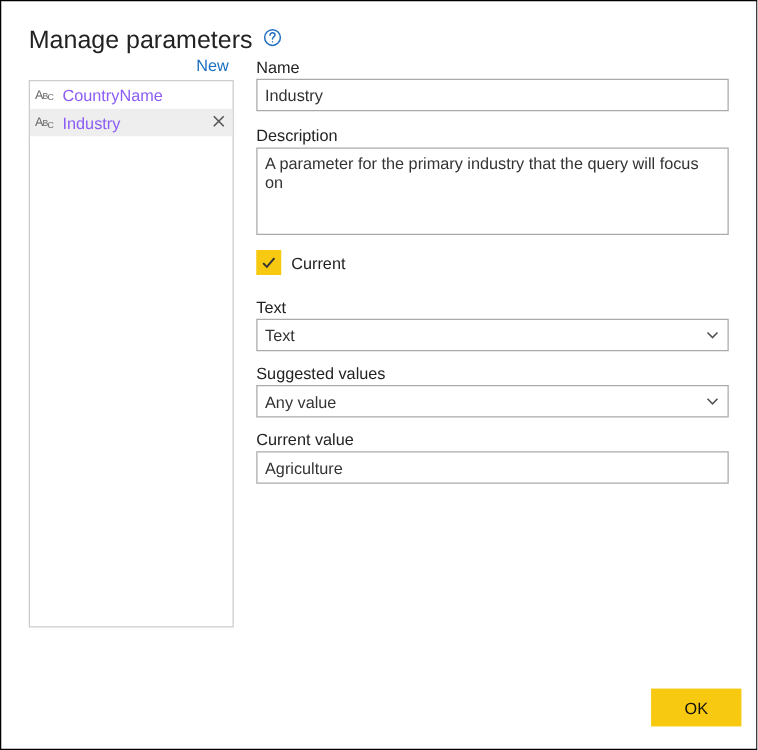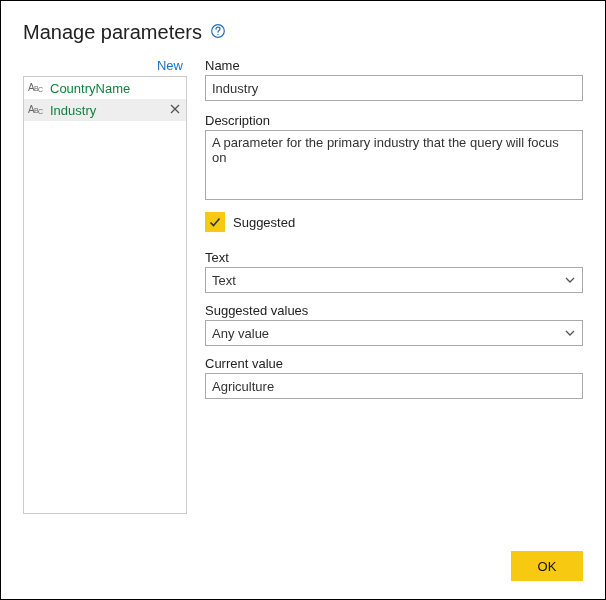--- a/index.html
+++ b/index.html
@@ -1,40 +1,40 @@
 <!DOCTYPE html>
 <html><head>
 <meta charset="utf-8">
 <style>
   * { box-sizing: border-box; font-family: "Segoe UI", Arial, sans-serif; }
   body { margin: 0; background: #fff; }
   .dialog {
     width: 606px; height: 600px; border: 1px solid #000;
     padding: 20px 22px 16px 22px; position: relative; background:#fff;
   }
-  .title-row { display:flex; align-items:center; gap:8px; margin-bottom:12px; }
+  .title-row { display:flex; align-items:center; gap:8px; }
   .title { font-size:20px; font-weight:400; color:#222; }
   .help-icon { width:16px; height:16px; color:#2270c0; }
   .body { display:flex; gap:18px; }
   .left-pane {
     width: 164px; display:flex; flex-direction:column;
   }
   .new-row { text-align:right; padding:0 4px 2px 0;}
   .new-link { color:#1a6fc0; font-size:13px; cursor:pointer; }
   .param-list {
     border: 1px solid #ccc; height: 438px; background:#fff;
     font-size:13px; overflow:hidden;
   }
   .param-item {
     display:flex; align-items:center; height:22px; padding:0 4px 0 4px;
     gap:4px; cursor:pointer;
   }
   .param-item.selected { background:#eee; }
   .param-icon { width:18px; height:14px; flex-shrink:0; }
-  .param-label { flex:1; color:#15803d; }
+  .param-label { flex:1; color:#8b5cf6; }
   .close-x { width:14px; height:14px; color:#555; cursor:pointer; flex-shrink:0; }
 
   .right-pane { flex:1; display:flex; flex-direction:column; gap:2px; }
   .field-label { font-size:13px; color:#222; margin-top:2px; }
   .text-input {
     width: 100%; height:26px; border:1px solid #aaa; padding:2px 6px;
     font-size:13px; color:#333; background:#fff;
   }
   .text-area {
     width:100%; height:70px; border:1px solid #aaa; padding:4px 6px;
@@ -47,21 +47,21 @@
   }
   .checkmark { width:14px; height:14px; color:#333; }
   .check-label { font-size:13px; color:#222; }
   .select-box { position:relative; margin-bottom:6px; }
   .select-box .text-input { padding-right:24px; }
   .chevron {
     position:absolute; right:6px; top:50%; transform:translateY(-50%);
     width:14px; height:14px; color:#555; pointer-events:none;
   }
   .footer {
-    position:absolute; right:22px; bottom:18px; display:flex; gap:10px;
+    position:absolute; right:12px; bottom:18px; display:flex; gap:10px;
   }
   .btn {
     min-width:72px; height:30px; font-size:13px; text-align:center;
     border:1px solid #bbb; background:#fff; color:#333; cursor:pointer;
     display:flex; align-items:center; justify-content:center;
   }
   .btn.primary { background:#f7c910; border:1px solid #f7c910; color:#111; }
   .spacer { height:6px; }
 </style>
 </head>
@@ -122,21 +122,21 @@
       <div class="spacer"></div>
       <div class="field-label">Description</div>
       <textarea class="text-area" style="">A parameter for the primary industry that the query will focus on</textarea>
 
       <div class="check-row">
         <div class="checkbox">
           <svg class="checkmark" viewBox="0 0 14 14" fill="none" stroke="currentColor" stroke-width="1.6">
             <polyline points="2.5,7.5 5.5,10.5 11.5,3.5"></polyline>
           </svg>
         </div>
-        <span class="check-label">Suggested</span>
+        <span class="check-label">Current</span>
       </div>
 
       <div class="spacer"></div>
       <div class="field-label">Text</div>
       <div class="select-box">
         <input class="text-input" readonly="" value="Text" style="">
         <svg class="chevron" viewBox="0 0 14 14" fill="none" stroke="currentColor" stroke-width="1.3">
             <polyline points="3,5 7,9 11,5"></polyline>
           </svg>
       </div>

